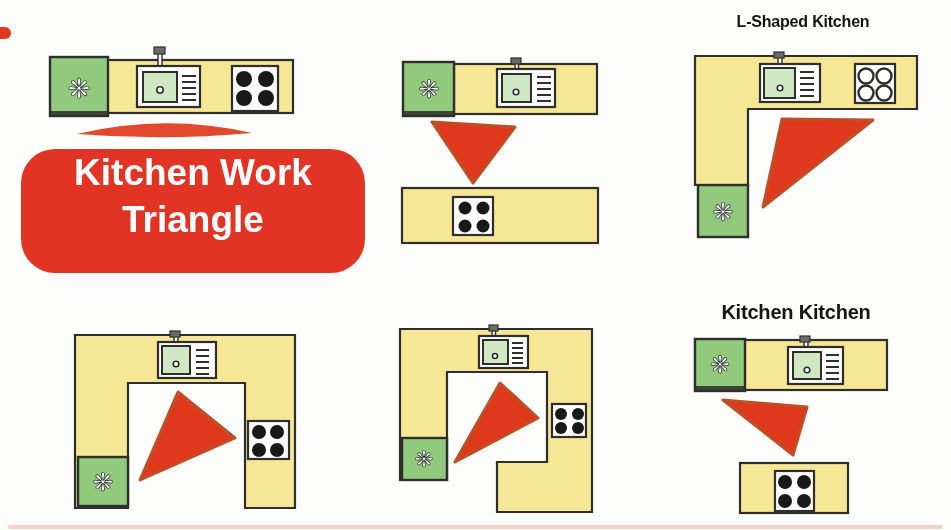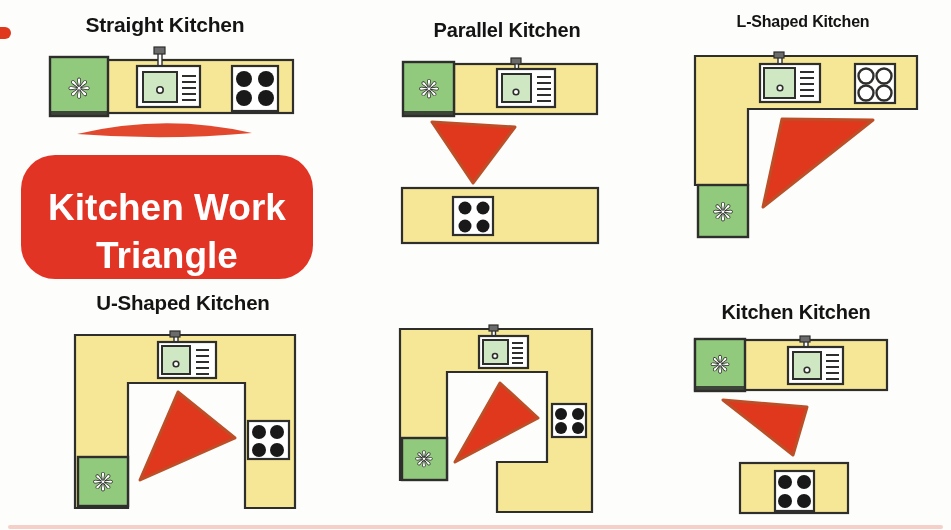--- a/index.html
+++ b/index.html
@@ -14,24 +14,24 @@
   .panel-title{
     position:absolute;
     text-align:center;
     font-weight:bold;
     color:var(--title_text,#141414);
     letter-spacing:-0.2px;
     white-space:nowrap;
   }
   .badge{
     position:absolute;
-    left:21px;top:155px;width:292px;height:124px;
+    left:21px;top:149px;width:344px;height:124px;
     background:var(--badge_red,#e23425);
     border-radius:34px;
-    display:flex;align-items:flex-end;justify-content:center;
+    display:flex;align-items:flex-start;justify-content:center;
   }
   .badge-text{
     width:300px;
     text-align:center;
     color:var(--badge_text,#ffffff);
     font-size:37px;font-weight:bold;line-height:1.28;
   }
   svg{position:absolute;left:0;top:0;}
   .counter{fill:var(--counter_yellow,#f5e795);stroke:var(--outline,#2e2e2c);stroke-width:2.2;}
   .fridge{fill:var(--fridge_green,#92ca7d);stroke:var(--outline,#2e2e2c);stroke-width:2.4;}
@@ -58,24 +58,21 @@
   .edge-mark{
     position:absolute;left:0;top:27px;width:11px;height:12px;
     background:var(--triangle_red,#e23a1c);border-radius:0 6px 6px 0;
   }
 </style>
 </head>
 <body>
 
 <div class="canvas">
 
-  <div class="panel-title" style="left:45px;top:13px;width:240px;font-size:21px;">Straight Kitchen</div>
-  <div class="panel-title" style="left:392px;top:19px;width:230px;font-size:20px;">Parallel Kitchen</div>
   <div class="panel-title" style="left:688px;top:13px;width:230px;font-size:16px;">L-Shaped Kitchen</div>
-  <div class="panel-title" style="left:68px;top:291px;width:230px;font-size:20.5px;">U-Shaped Kitchen</div>
   <div class="panel-title" style="left:681px;top:301px;width:230px;font-size:20px;">Kitchen Kitchen</div>
 
   <div class="badge">
     <div class="badge-text">Kitchen Work Triangle</div>
   </div>
 
   <svg width="951" height="530" viewBox="0 0 951 530">
 
     <g>
       <rect class="counter" x="106" y="60" width="187" height="53"></rect>

